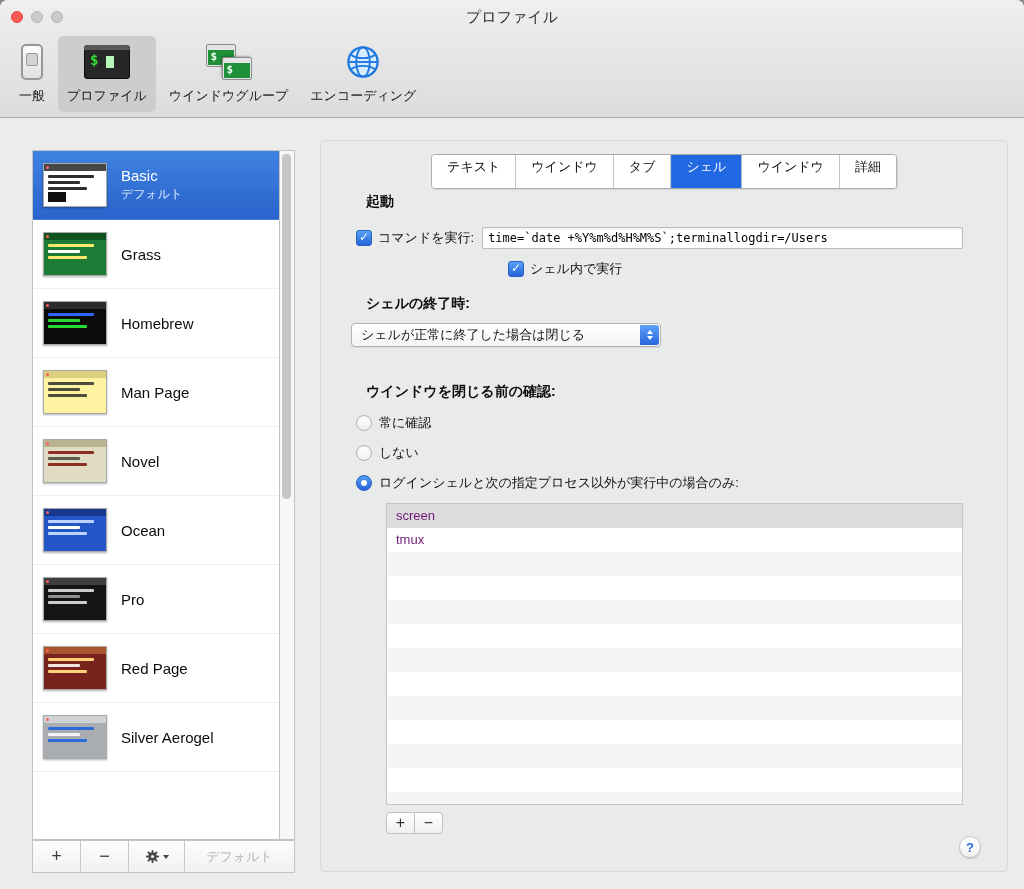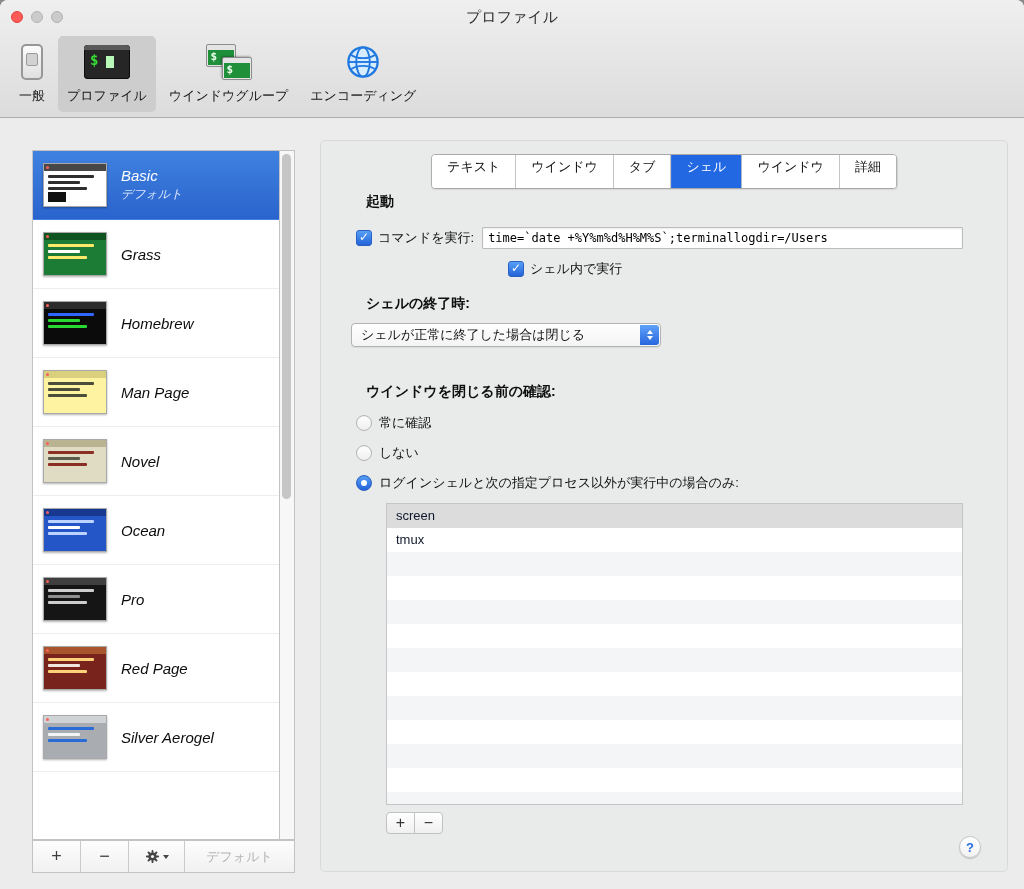--- a/index.html
+++ b/index.html
@@ -39,21 +39,21 @@
   .wg::before { content:""; position:absolute; left:1px; right:1px; top:5px; bottom:1px; background:#1f8f3a; }
   .wg::after { content:"$"; position:absolute; left:4px; top:5px; color:#eaffea; font-size:11px;
         font-weight:bold; font-family:"DejaVu Sans Mono",monospace; z-index:1; }
   .wg.back { left:0; top:0; }
   .wg.front { right:0; bottom:0; box-shadow:-1px -1px 2px rgba(0,0,0,.25); }
 
   
   .profiles { position:absolute; left:32px; top:150px; width:248px; height:690px;
               background:#fff; border:1px solid #c3c3c3; overflow:hidden; }
   .profile-row { height:69px; display:flex; align-items:center; padding:0 10px;
-                 border-bottom:1px solid #ededed; background:#fff;font-style:italic; }
+                 border-bottom:1px solid #ededed; background:#fff; }
   .profile-row.selected { background:linear-gradient(#3f82e0,#2a63cd); border-bottom-color:transparent; }
   .thumb { width:64px; height:44px; border:1px solid #a9a9a9; background:#fff; position:relative;
            overflow:hidden; flex:none; box-shadow:0 1px 2px rgba(0,0,0,.3); }
   .tbar { height:7px; display:flex; align-items:center; padding-left:2px; }
   .tbar::before { content:""; width:3px; height:3px; border-radius:50%; background:#ff5f57; }
   .tbody { padding:4px; display:flex; flex-direction:column; gap:3px; }
   .tline { height:3px; border-radius:1px; display:block; }
   .tline.a { width:85%; } .tline.b { width:60%; } .tline.c { width:72%; }
   .p-texts { margin-left:14px; }
   .profile-name { font-size:15px; color:#0c0c0c; }
@@ -132,21 +132,21 @@
   .radio { width:16px; height:16px; border-radius:50%; flex:none; position:relative;
            background:linear-gradient(#ffffff,#efefef); border:1px solid #b5b5b5;
            box-shadow:inset 0 1px 1px rgba(0,0,0,.06); }
   .radio.selected { background:linear-gradient(#57a0f6,#2463d8); border-color:#2a5fc4; }
   .radio.selected::after { content:""; position:absolute; left:4px; top:4px; width:6px; height:6px;
            border-radius:50%; background:#fff; }
   .radio-row .ctl-label { margin-left:7px; }
 
   .proc-list { margin-left:35px; margin-top:4px; width:577px; height:302px; background:#fff;
            border:1px solid #c5c5c5; position:relative; overflow:hidden; }
-  .proc-row { height:24px; line-height:24px; padding-left:9px; font-size:13px; color:#0f172a;
+  .proc-row { height:24px; line-height:24px; padding-left:9px; font-size:13px; color:#701a75;
            background:#fff; position:relative; z-index:1; }
   .proc-row.selected { background:#dcdcdc; }
   .proc-fill { position:absolute; top:48px; left:0; right:0; bottom:0;
            background:repeating-linear-gradient(to bottom,#f4f5f6 0 24px,#ffffff 24px 48px); }
 
   .list-btns { display:flex; margin-left:35px; margin-top:7px; }
   .lbtn { width:29px; height:22px; background:linear-gradient(#ffffff,#f0f0f0); border:1px solid #c1c1c1;
            display:flex; align-items:center; justify-content:center; font-size:16px; color:#333; }
   .lbtn.add { border-radius:4px 0 0 4px; }
   .lbtn.remove { border-radius:0 4px 4px 0; margin-left:-1px; }

